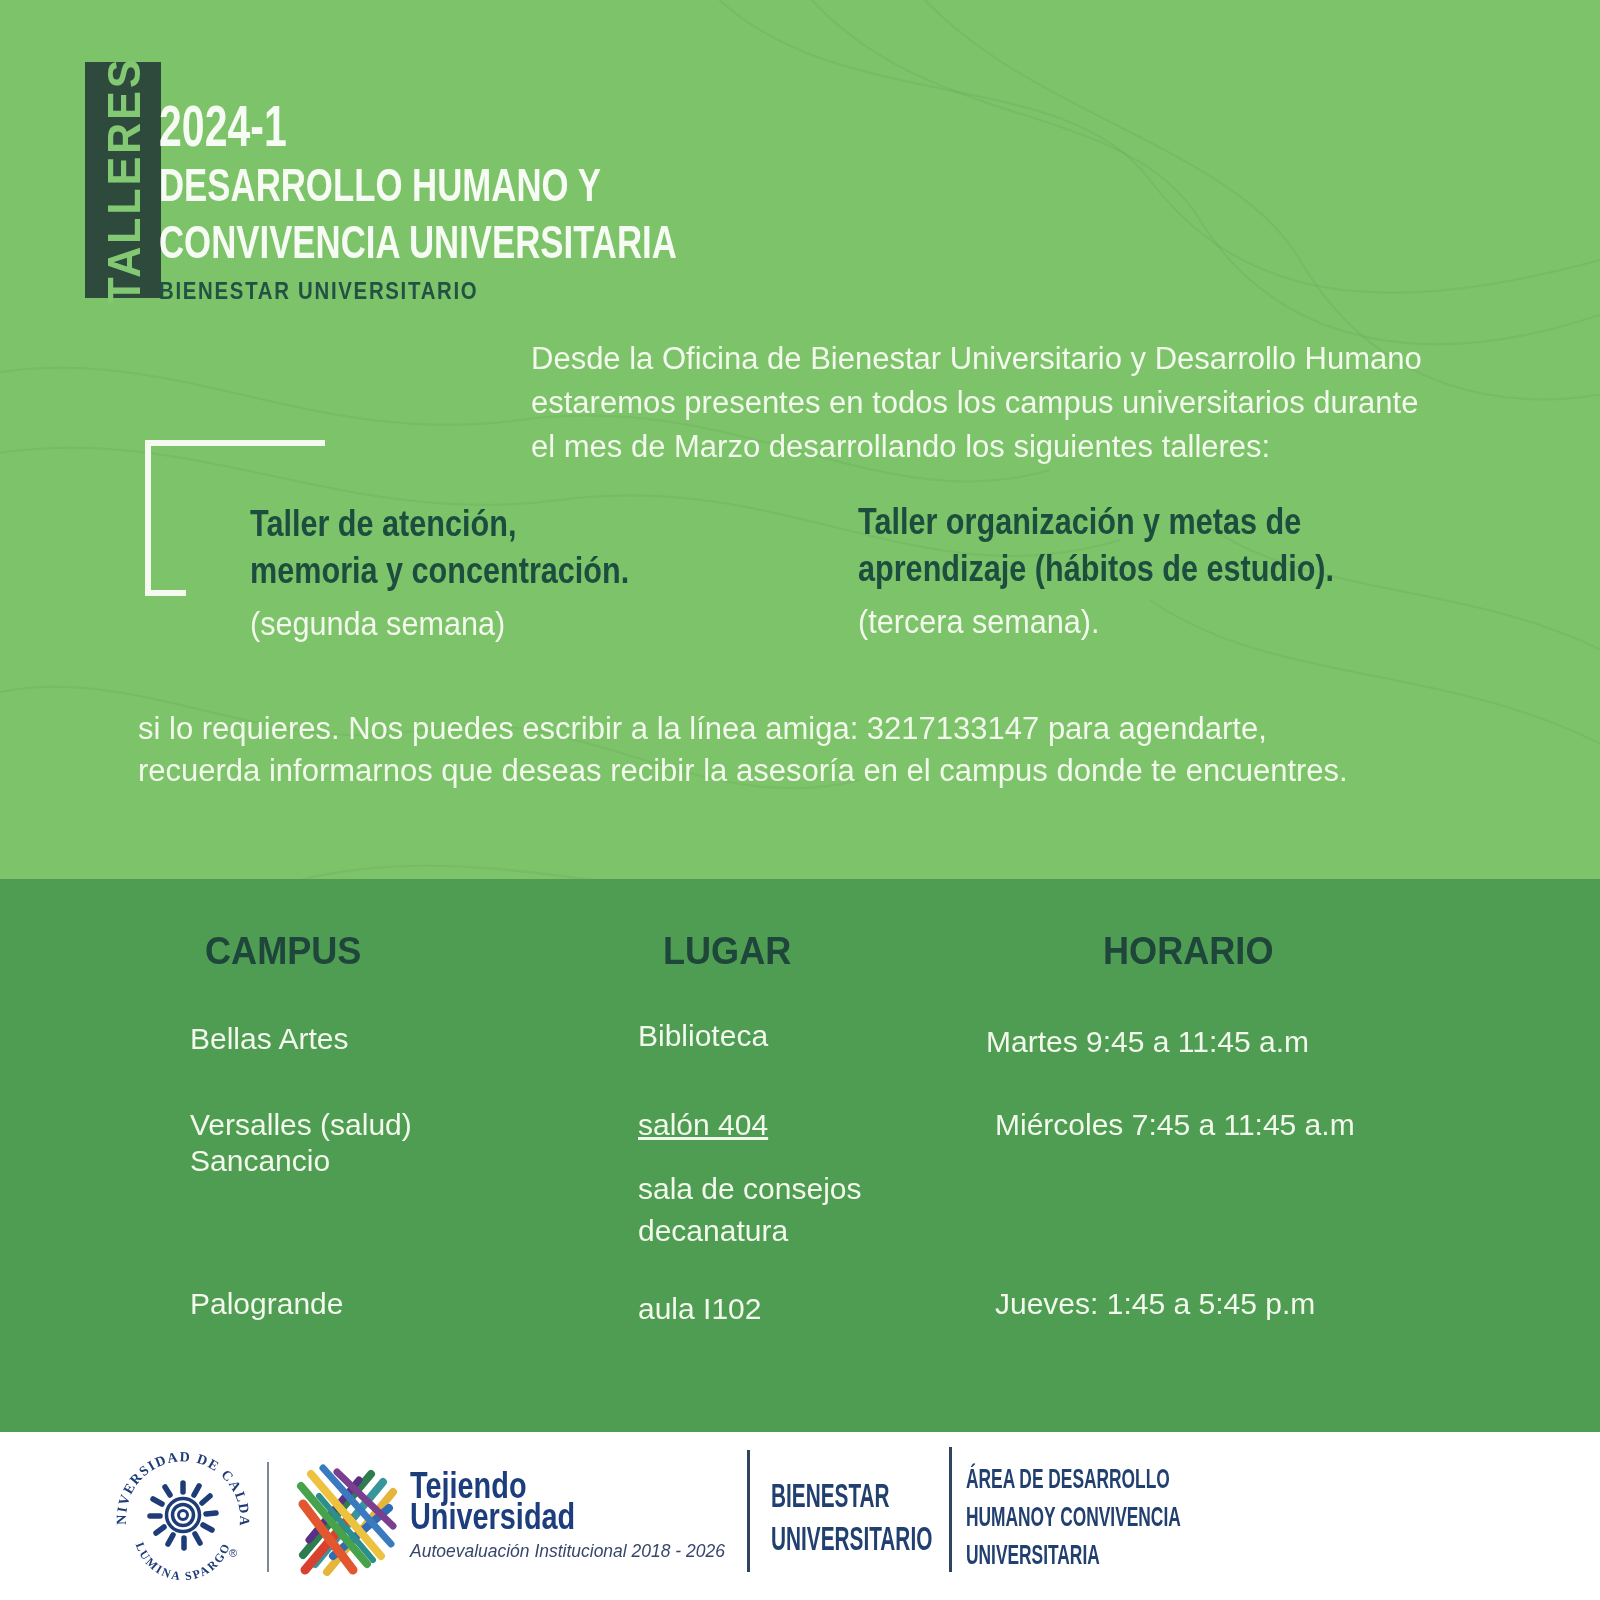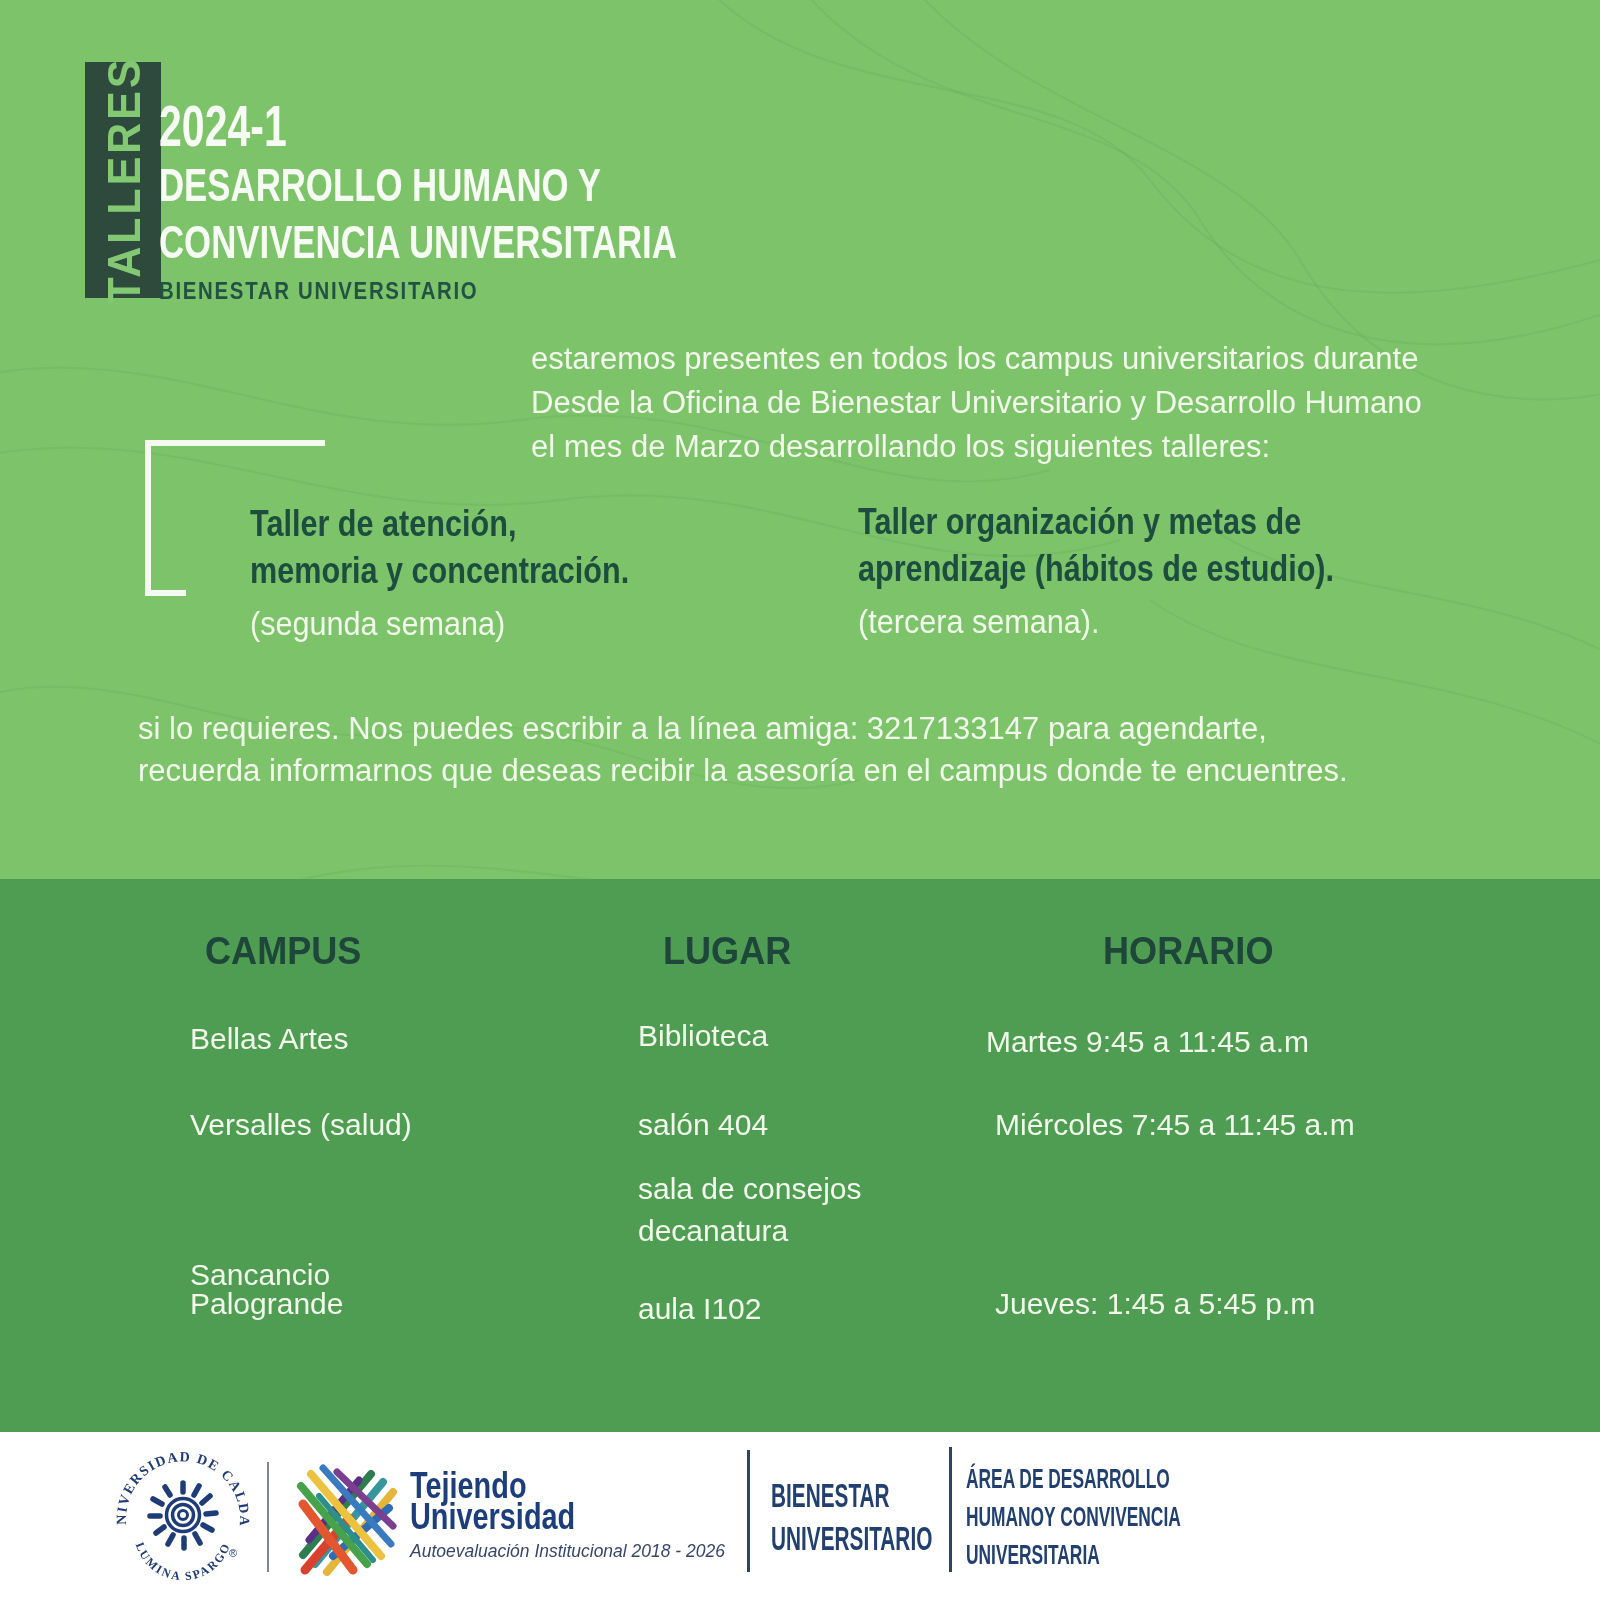--- a/index.html
+++ b/index.html
@@ -64,22 +64,22 @@
     position:absolute;font-size:38px;font-weight:bold;color:#1e463a;
     transform:scaleX(0.95);transform-origin:left;white-space:nowrap;
   }
   .ch-campus{left:205px;top:930px;}
   .ch-lugar{left:663px;top:930px;}
   .ch-horario{left:1103px;top:930px;}
   .cell{
     position:absolute;font-size:30px;color:#f2f9ec;line-height:42px;
   }
   .r1-c1{left:190px;top:1018px;}  .r1-c2{left:638px;top:1015px;}  .r1-c3{left:986px;top:1021px;}
-  .r2-c1{left:190px;top:1104px;}  .r2-c2{left:638px;top:1104px;}  .r2-c3{left:995px;top:1104px;}
-  .r3-c1{left:190px;top:1254px;}  .r3-c2{left:638px;top:1168px;width:305px;} .r3-c3{left:995px;top:1205px;}
+  .r2-c1{left:190px;top:1104px;}  .r2-c2{left:638px;top:1104px;text-decoration:underline;}  .r2-c3{left:995px;top:1104px;}
+  .r3-c1{left:190px;top:1140px;}  .r3-c2{left:638px;top:1168px;width:305px;} .r3-c3{left:995px;top:1205px;}
   .r4-c1{left:190px;top:1283px;}  .r4-c2{left:638px;top:1288px;}  .r4-c3{left:995px;top:1283px;}
 
   
   .footer{position:absolute;left:0;top:1432px;width:1600px;height:168px;background:#ffffff;}
   .seal{position:absolute;left:113px;top:1445px;}
   .fdiv{position:absolute;width:2px;background:#7d8894;}
   .fdiv1{left:267px;top:1462px;height:110px;}
   .fdiv2{left:747px;top:1450px;height:122px;width:3px;background:#31445f;}
   .fdiv3{left:949px;top:1447px;height:125px;width:3px;background:#31445f;}
   .xlogo{position:absolute;left:293px;top:1452px;}
@@ -134,22 +134,22 @@
     </div>
     <div class="title-block">
       <div class="term">2024-1</div>
       <div class="title-line">DESARROLLO HUMANO Y</div>
       <div class="title-line">CONVIVENCIA UNIVERSITARIA</div>
       <div class="hdr-subtitle">BIENESTAR UNIVERSITARIO</div>
     </div>
   </div>
 
   <div class="intro">
+    <div>Desde la Oficina de Bienestar Universitario y Desarrollo Humano</div>
     <div>estaremos presentes en todos los campus universitarios durante</div>
-    <div>Desde la Oficina de Bienestar Universitario y Desarrollo Humano</div>
     <div>el mes de Marzo desarrollando los siguientes talleres:</div>
   </div>
 
   <svg class="bracket" width="185" height="162" viewBox="0 0 185 162">
     <path d="M 180,3 L 3,3 L 3,153 L 41,153" fill="none" stroke="#f4faf0" stroke-width="6"></path>
   </svg>
 
   <div class="workshop ws-left">
     <div class="ws-title">Taller de atención,</div>
     <div class="ws-title">memoria y concentración.</div>

